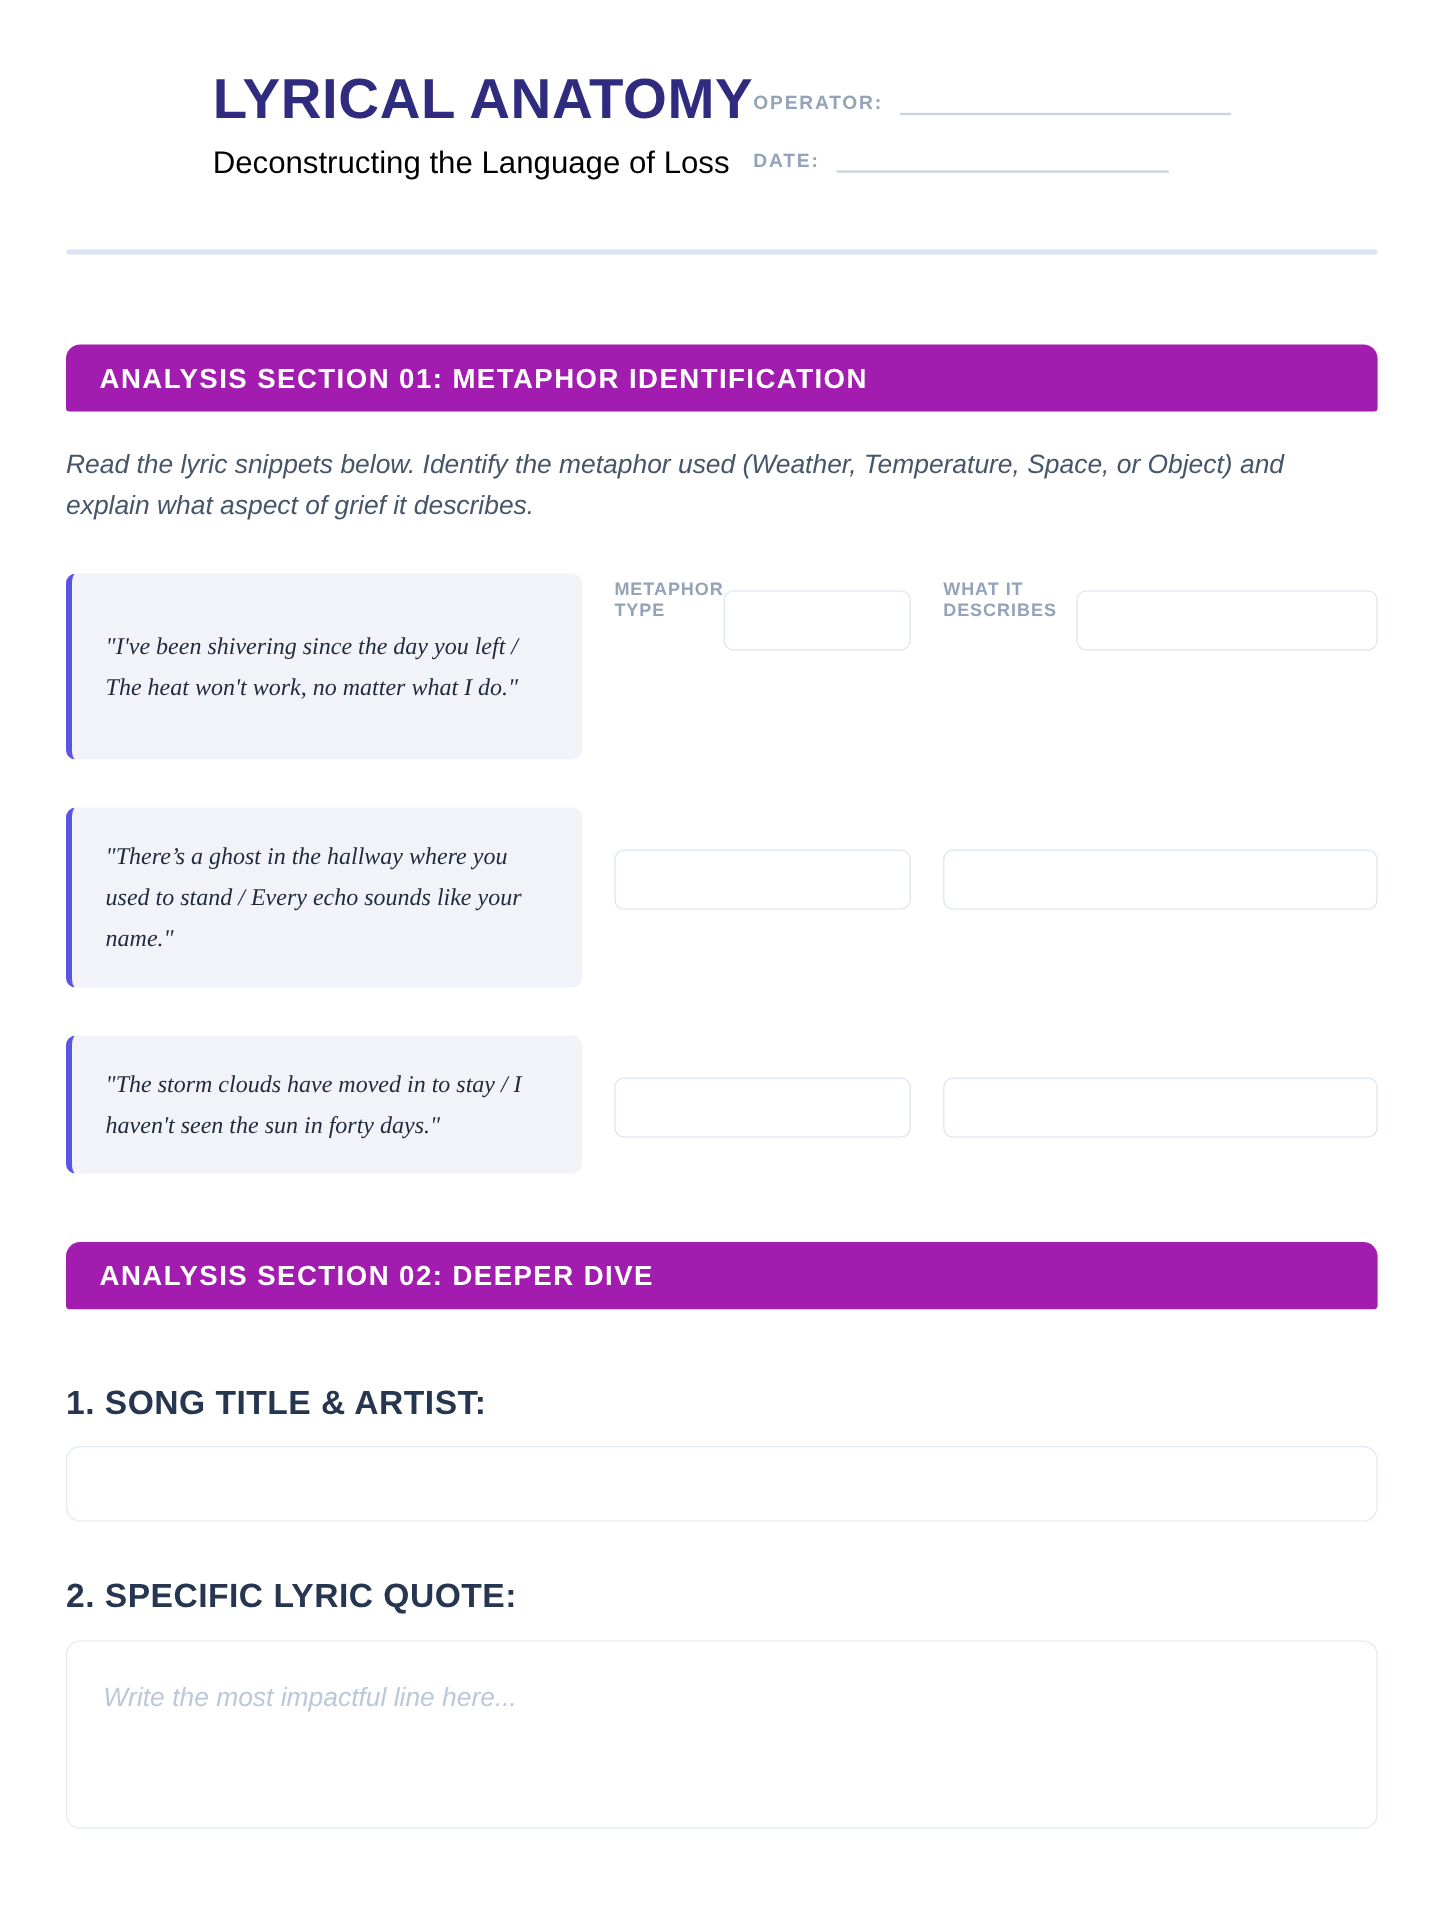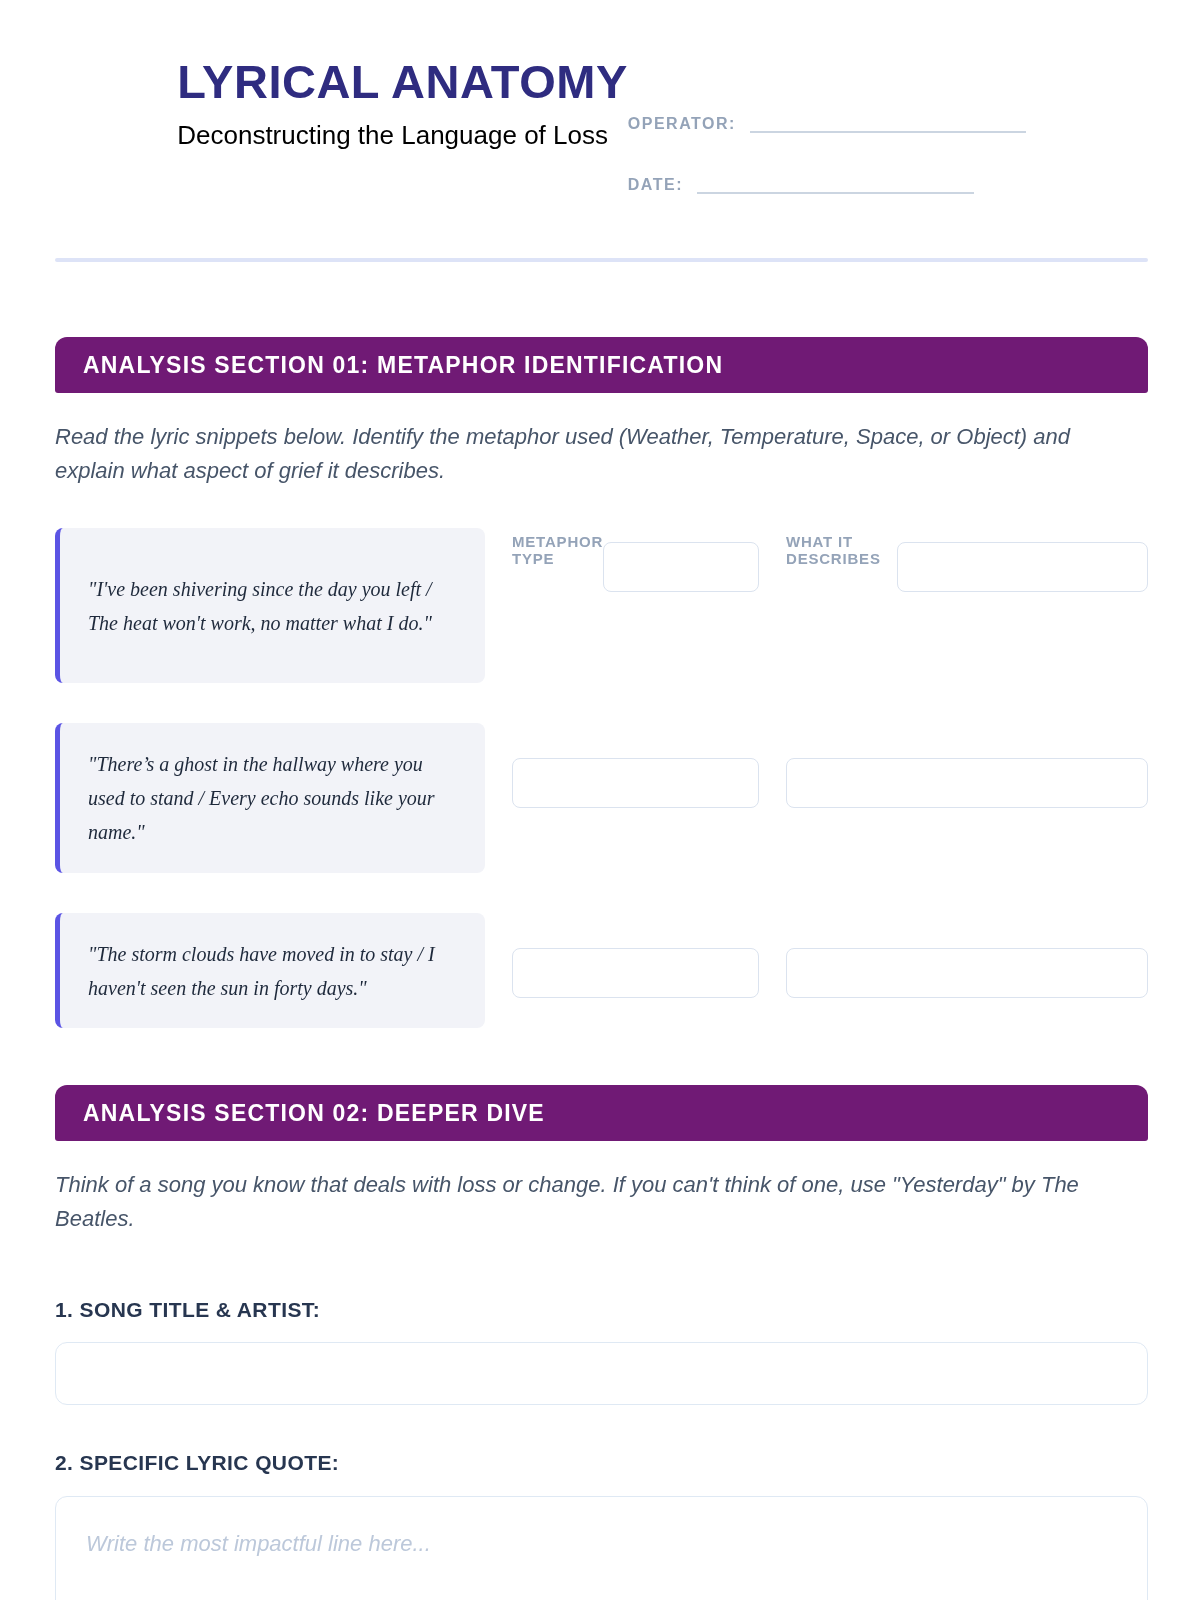--- a/index.html
+++ b/index.html
@@ -13,33 +13,33 @@
   
   .header { display: flex; justify-content: center; align-items: flex-start; }
   .title {
     margin: 0; font-size: 47px; line-height: 1; font-weight: 800;
     color: #2f2c80; letter-spacing: 0.5px;
   }
   .subtitle {
     margin-top: 15px; font-size: 26px; color: #000000; font-weight: 400;
   }
   .header-meta { width: 398px; padding-top: 14px; }
-  .meta-row { display: flex; align-items: flex-end; margin-bottom: 24px; margin-top: 37px; }
+  .meta-row { display: flex; align-items: flex-end; margin-bottom: 24px; }
   .meta-label {
     font-size: 16px; font-weight: 700; color: #94a3b8; letter-spacing: 1.5px;
     padding-right: 14px; white-space: nowrap;
   }
   .meta-line { flex: 1; height: 22px; border-bottom: 2px solid #cbd5e1; }
   .meta-row.date .meta-line { margin-right: 52px; }
 
   .divider { margin-top: 40px; height: 4px; background: #dde3f7; border-radius: 2px; }
 
   
   .section-bar {
-    margin-top: 75px; height: 56px; background: #701a75;
+    margin-top: 75px; height: 56px; background: #a21caf;
     border-radius: 12px 12px 3px 3px;
     display: flex; align-items: center; padding-left: 28px;
     color: #ffffff; font-size: 23px; font-weight: 700; letter-spacing: 1.2px;
   }
   .section-bar.second { margin-top: 57px; }
 
   .instructions {
     margin: 27px 12px 0 0; max-width: 1030px;
     font-size: 22px; font-style: italic; color: #475569; line-height: 1.55;
   }
@@ -71,21 +71,21 @@
   .cell-input {
     margin-top: 14px; height: 50px; width: 100%;
     border: 1.5px solid #dbe3ef; border-radius: 8px; background: #ffffff;
     box-sizing: border-box; font: 18px "Liberation Sans", sans-serif;
     padding: 0 12px; color: #1e293b; outline: none;
   }
   .field-mid .cell-input { margin-top: 35px; }
 
   
   .q-label {
-    margin-top: 62px; font-size: 21px; font-weight: 700; color: #273650;
+    margin-top: 62px; font-size: 28px; font-weight: 700; color: #273650;
     letter-spacing: 0.4px;
   }
   .q-label.second { margin-top: 46px; }
   .song-input {
     display: block; margin-top: 20px; width: 100%; height: 63px;
     border: 1.5px solid #dfe9f4; border-radius: 12px; background: #ffffff;
     box-sizing: border-box; font: 20px "Liberation Sans", sans-serif;
     padding: 0 28px; color: #1e293b; outline: none;
   }
   .quote-textarea {
@@ -152,21 +152,20 @@
       <input class="cell-input" type="text" style="">
     </div>
     <div class="field-stack field-mid">
       <input class="cell-input" type="text" style="">
     </div>
 
   </div>
 
   <div class="section-bar second">ANALYSIS SECTION 02: DEEPER DIVE</div>
 
-  <p class="instructions second">Think of a song you know that deals with loss or change. If you can't think of one, use "Yesterday" by The Beatles.</p>
 
   <div class="q-label">1. SONG TITLE &amp; ARTIST:</div>
   <input class="song-input" type="text" style="">
 
   <div class="q-label second">2. SPECIFIC LYRIC QUOTE:</div>
   <textarea class="quote-textarea" placeholder="Write the most impactful line here..." style=""></textarea>
 
 </div>
 
 </body></html>

